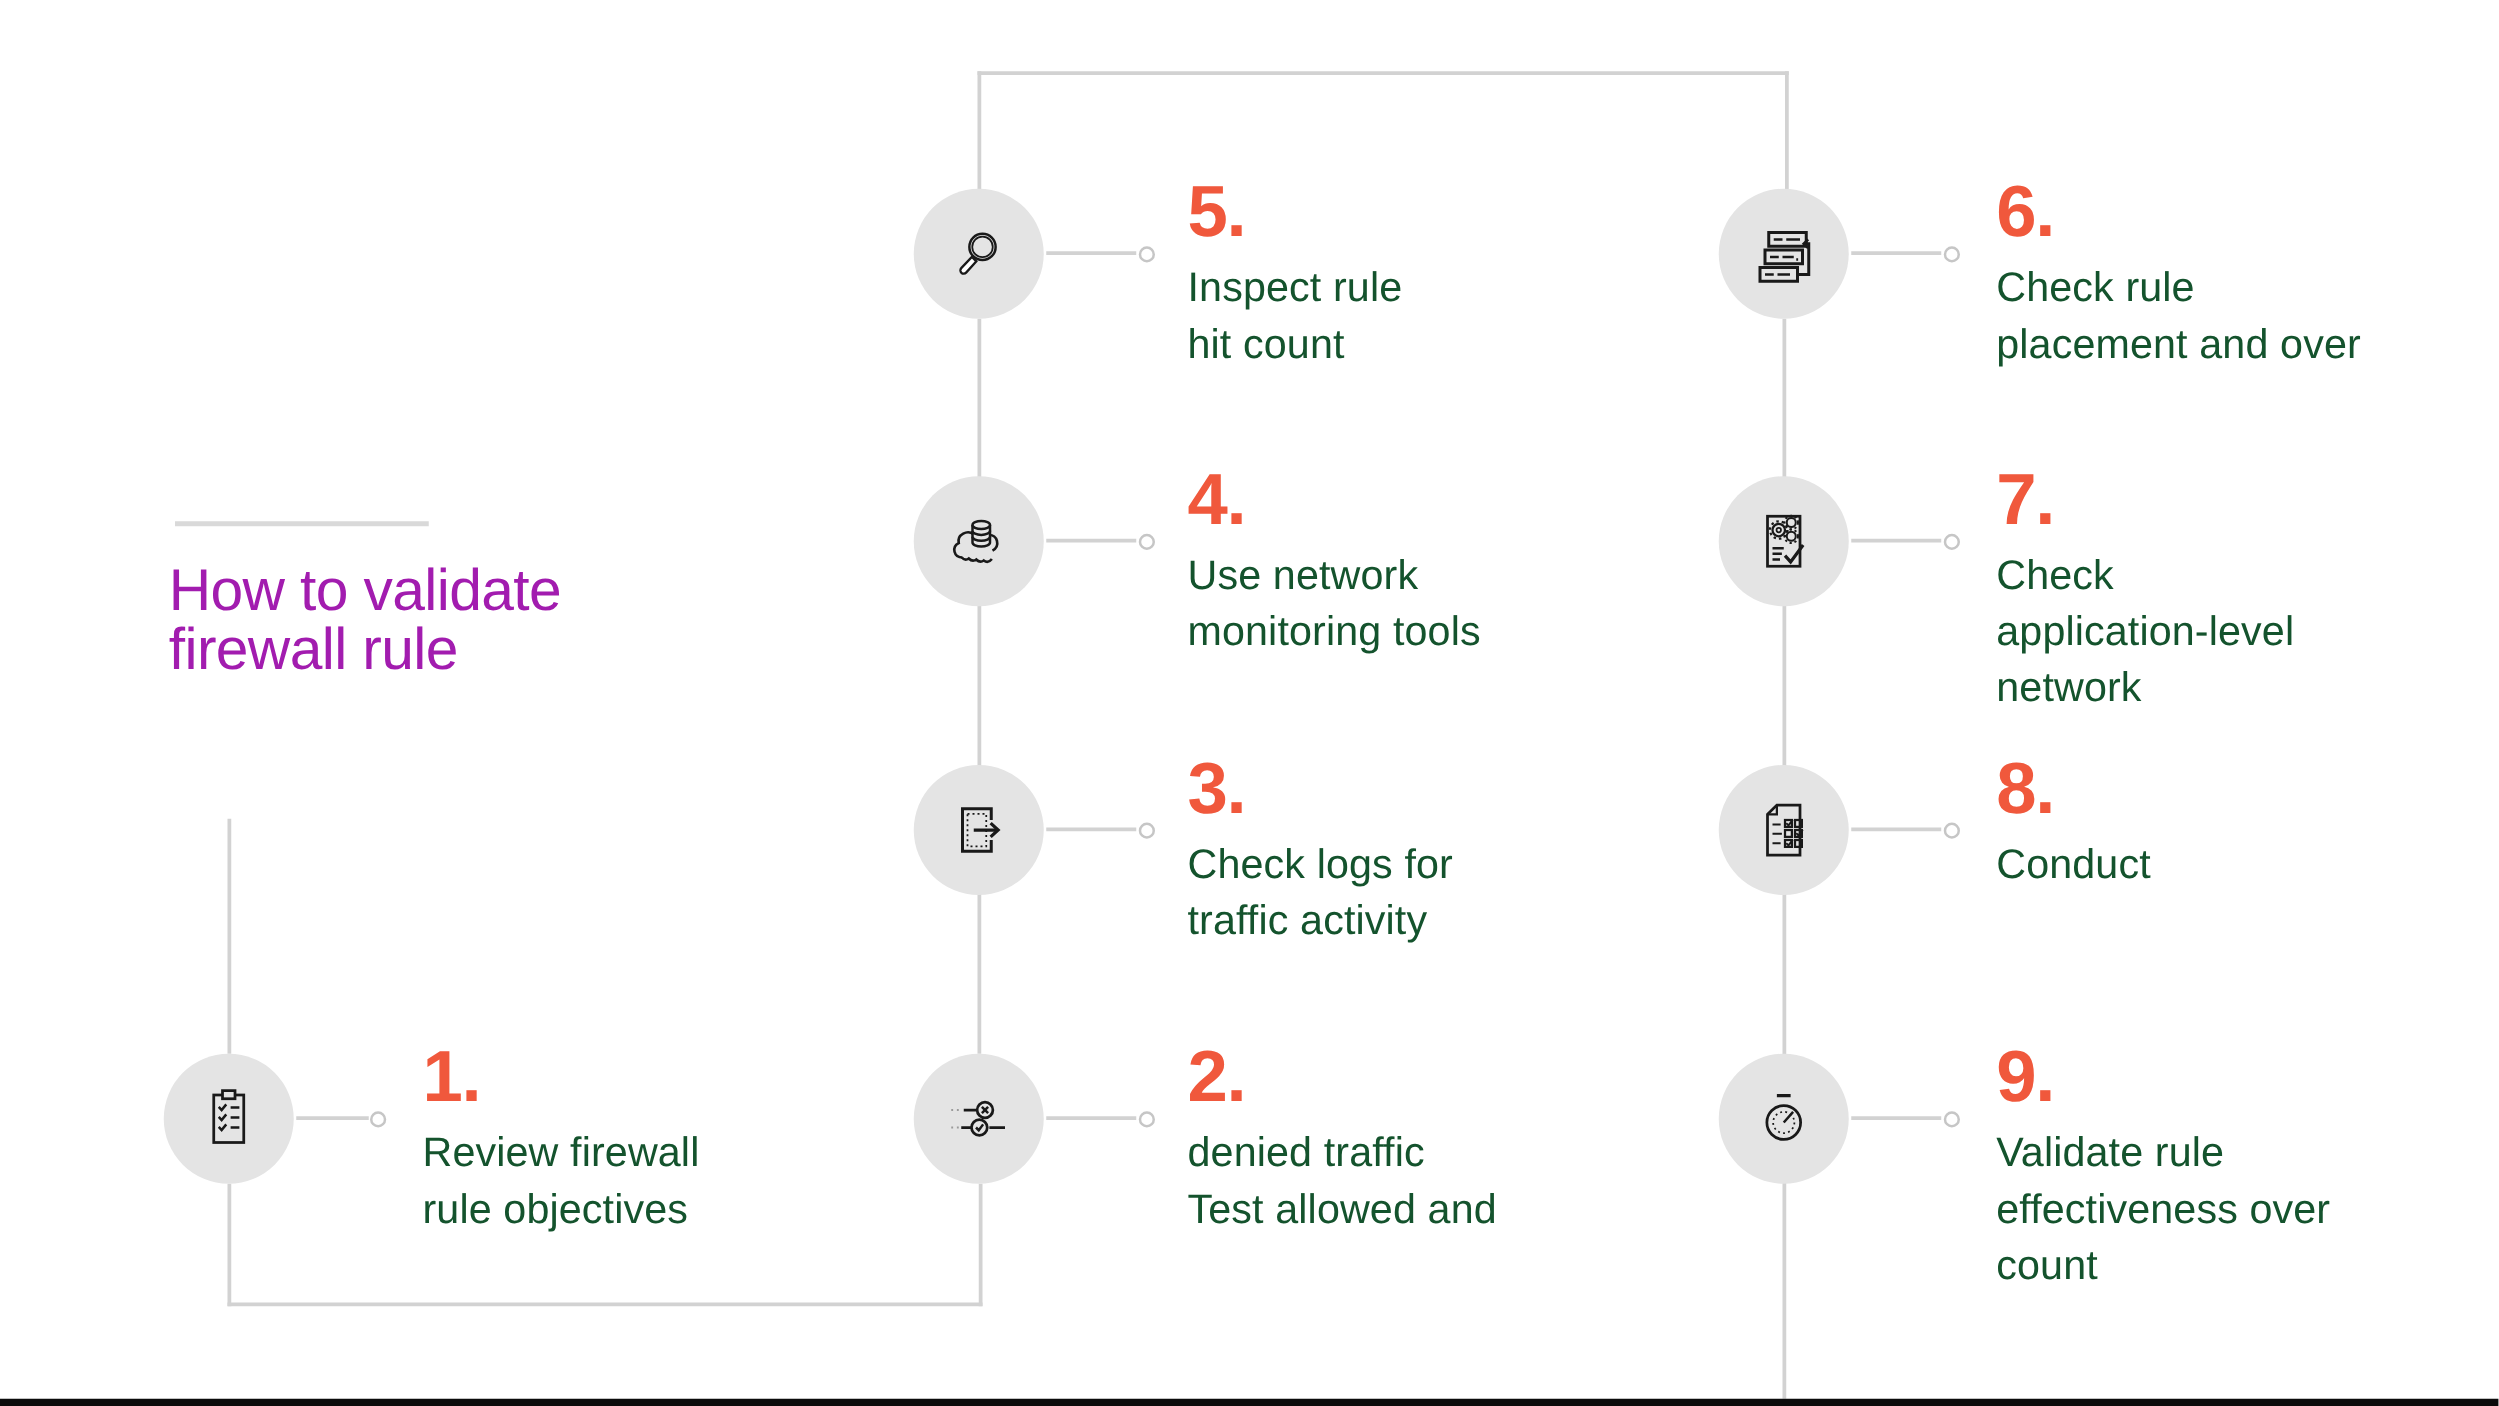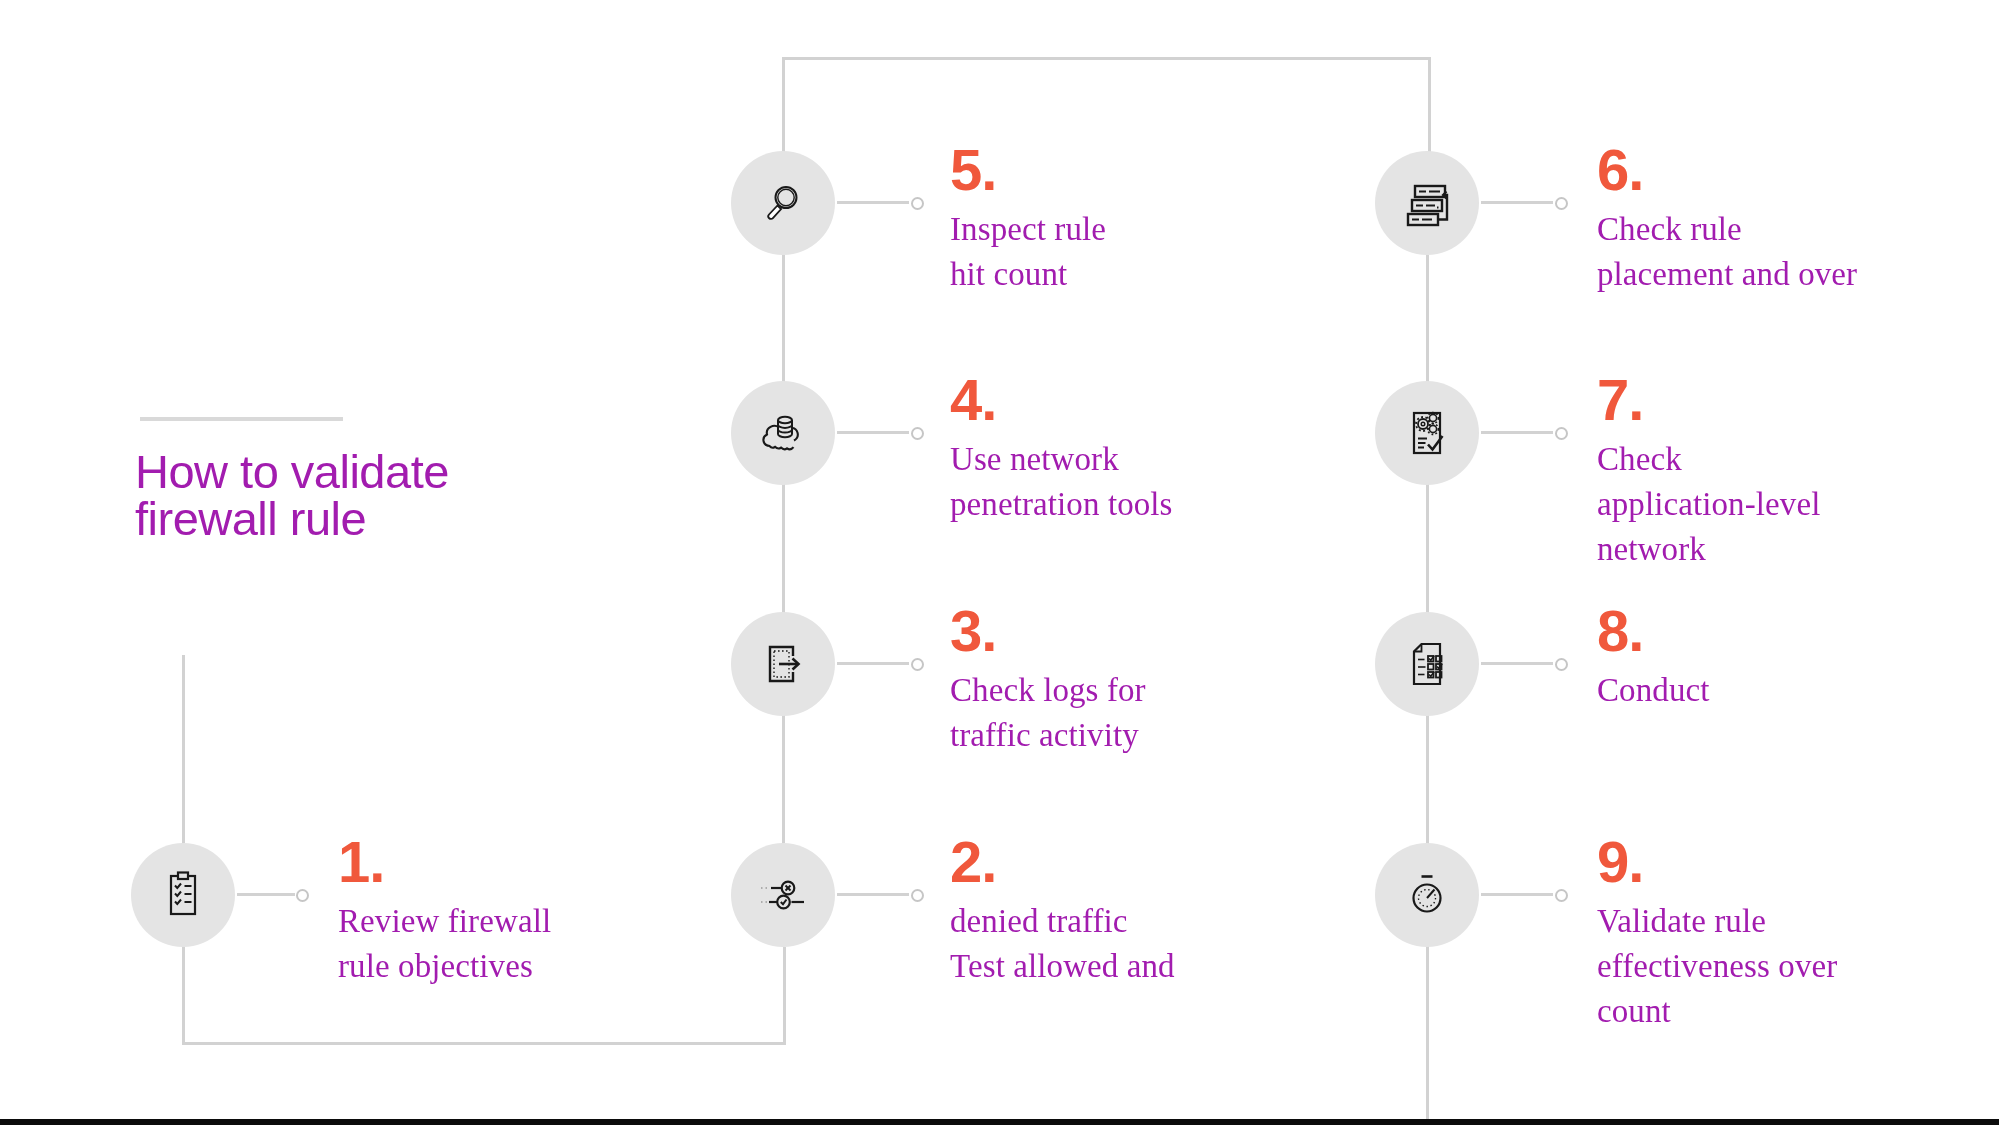--- a/index.html
+++ b/index.html
@@ -16,21 +16,21 @@
   .title{position:absolute;left:135px;top:448px;font-weight:normal;font-size:47px;line-height:47px;letter-spacing:-0.5px;color:#a21caf;}
   
   .circle{
     position:absolute;width:104px;height:104px;border-radius:52px;background:#e4e4e4;
     display:flex;align-items:center;justify-content:center;
   }
   .conn{position:absolute;height:3px;background:#d2d2d2;}
   .ring{position:absolute;width:9px;height:9px;border:2px solid #c6c6c6;border-radius:50%;background:#fff;}
   .stext{position:absolute;}
   .snum{font-weight:bold;font-size:58px;line-height:58px;letter-spacing:-1px;color:#f0583c;margin-bottom:8px;}
-  .sline{font-size:33px;line-height:45px;letter-spacing:0.1px;color:#a21caf;white-space:nowrap;font-family:Liberation Serif, serif;}
+  .sline{font-size:33px;line-height:45px;letter-spacing:0.1px;color:#14532d;white-space:nowrap;}
   svg{display:block;}
 </style>
 </head>
 <body>
 
 <div class="canvas">
 
   <div class="pline" style="left:182px;top:655px;width:3px;height:188px;"></div>
   <div class="pbox" style="left:182px;top:947px;width:598px;height:95px;border-left-width:3px;border-bottom-width:3px;border-right-width:3px;"></div>
   <div class="pline" style="left:782px;top:255px;width:3px;height:588px;"></div>
@@ -112,21 +112,21 @@
         <path d="M23 19.7 a7 3.2 0 0 0 14 0"></path>
         <path d="M23 24.4 a7 3.2 0 0 0 14 0"></path>
       </g>
     </svg>
   </div>
   <div class="conn" style="left:837px;top:431px;width:72px;"></div>
   <div class="ring" style="left:911px;top:427px;"></div>
   <div class="stext" style="left:950px;top:371px;">
     <div class="snum">4.</div>
     <div class="sline">Use network</div>
-    <div class="sline">penetration tools</div>
+    <div class="sline">monitoring tools</div>
   </div>
 
   <div class="circle" style="left:731px;top:151px;">
     <svg width="56" height="56" viewBox="0 0 56 56" fill="none" stroke="#191919" stroke-width="2">
       <circle cx="31" cy="22.5" r="10.5"></circle>
       <circle cx="31" cy="22.5" r="8.2" stroke-width="1.4"></circle>
       <path d="M22.5 30.5 l3.6 3.6 l-8.2 9 a2.6 2.6 0 0 1 -3.9 -3.6 z" fill="#ffffff" stroke-width="1.8"></path>
     </svg>
   </div>
   <div class="conn" style="left:837px;top:201px;width:72px;"></div>

